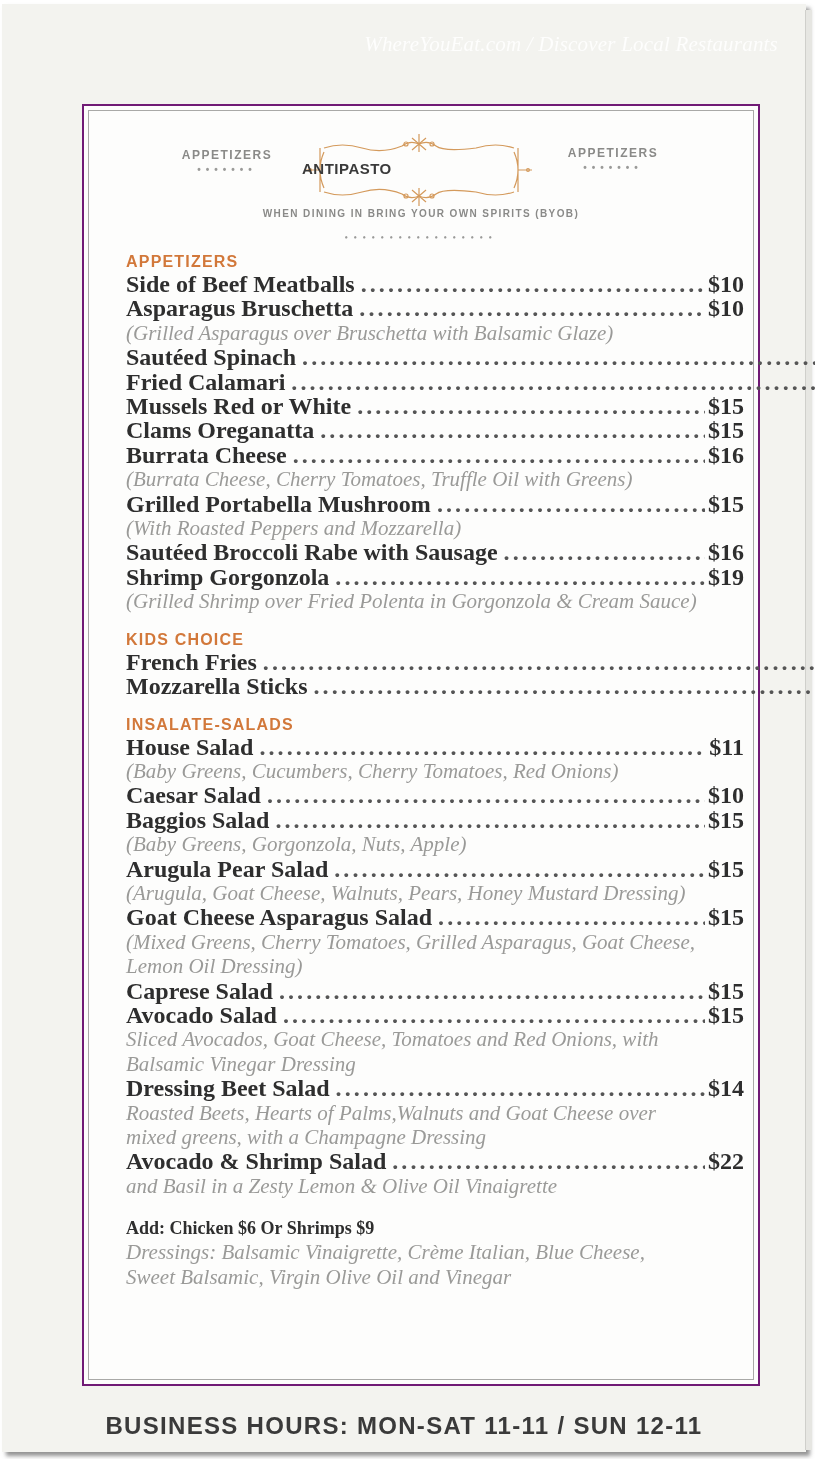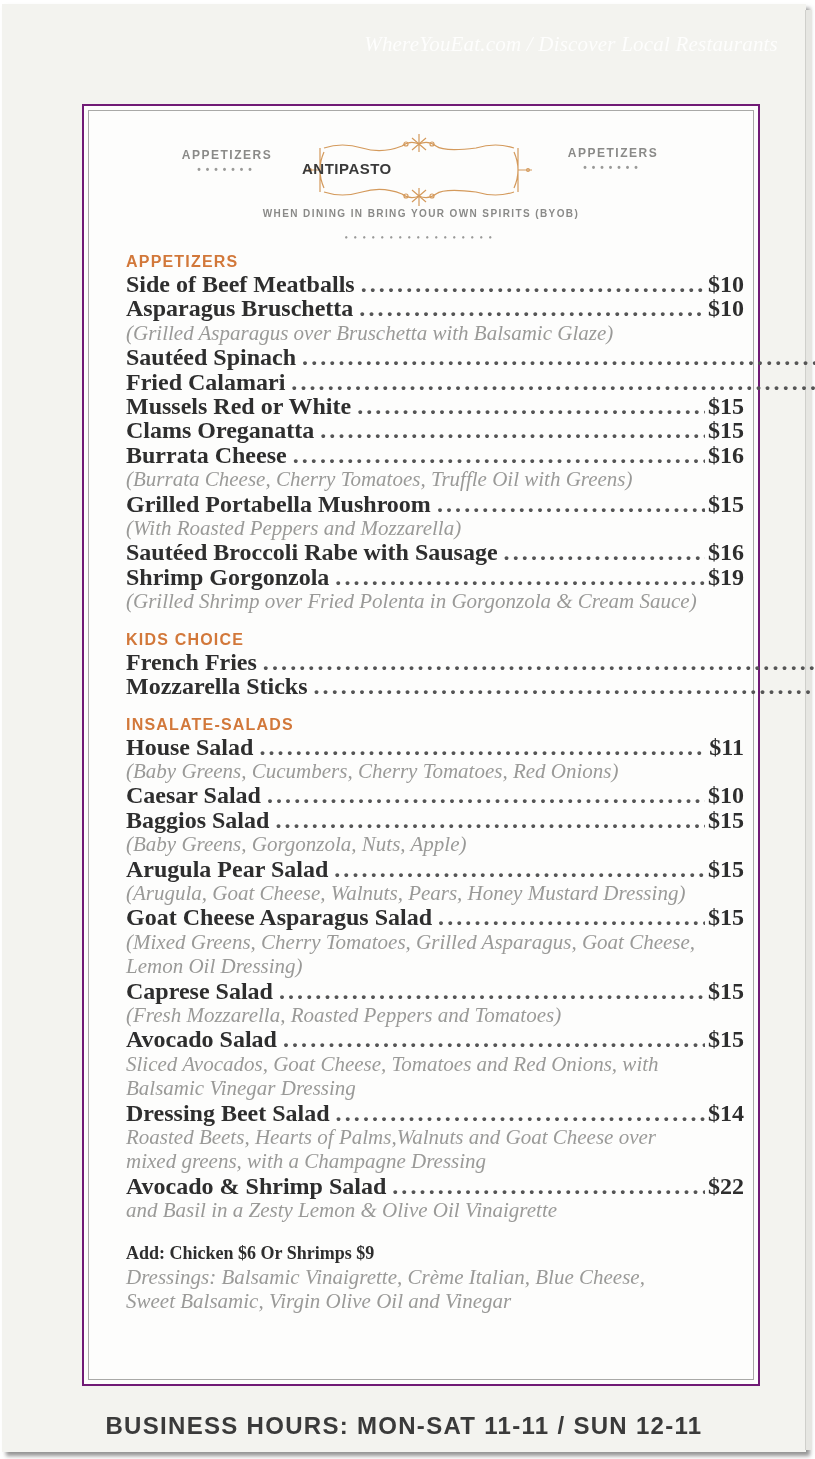--- a/index.html
+++ b/index.html
@@ -227,21 +227,20 @@
           <span class="leader"></span>
           <span class="price">$15</span>
         </div>
       <p class="desc">(Mixed Greens, Cherry Tomatoes, Grilled Asparagus, Goat Cheese,</p>
       <p class="desc">Lemon Oil Dressing)</p>
       <div class="item">
           <span>Caprese Salad</span>
           <span class="leader"></span>
           <span class="price">$15</span>
         </div>
-      <p class="desc">(Fresh Mozzarella, Roasted Peppers and Tomatoes)</p>
       <div class="item">
           <span>Avocado Salad</span>
           <span class="leader"></span>
           <span class="price">$15</span>
         </div>
       <p class="desc">Sliced Avocados, Goat Cheese, Tomatoes and Red Onions, with</p>
       <p class="desc">Balsamic Vinegar Dressing</p>
       <div class="item">
           <span>Dressing Beet Salad</span>
           <span class="leader"></span>

